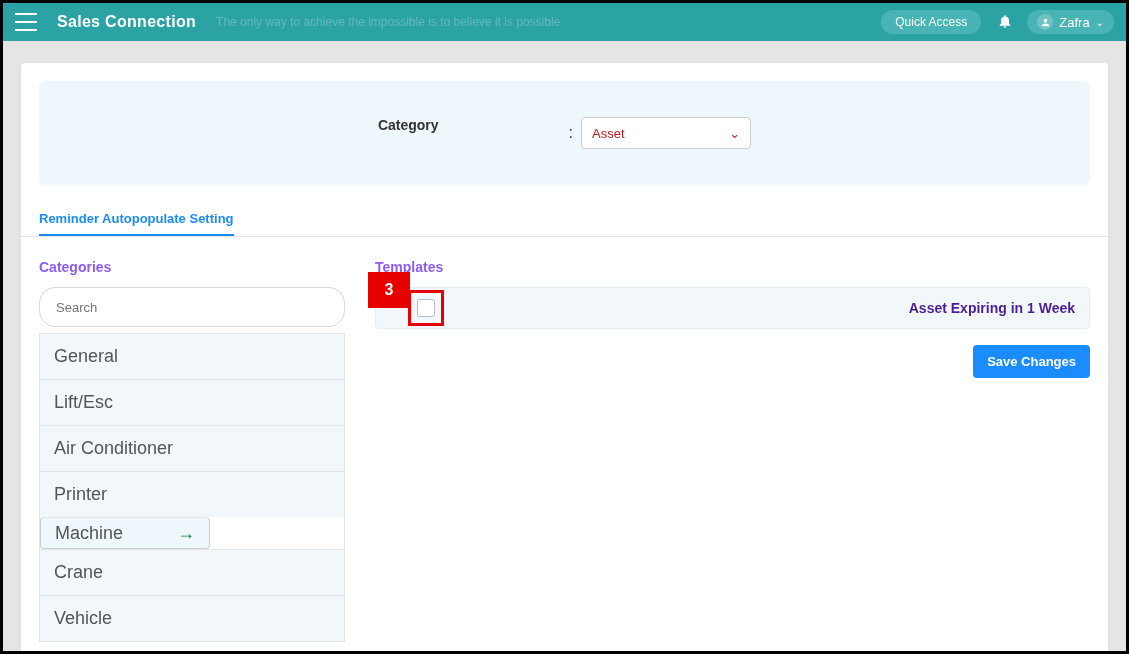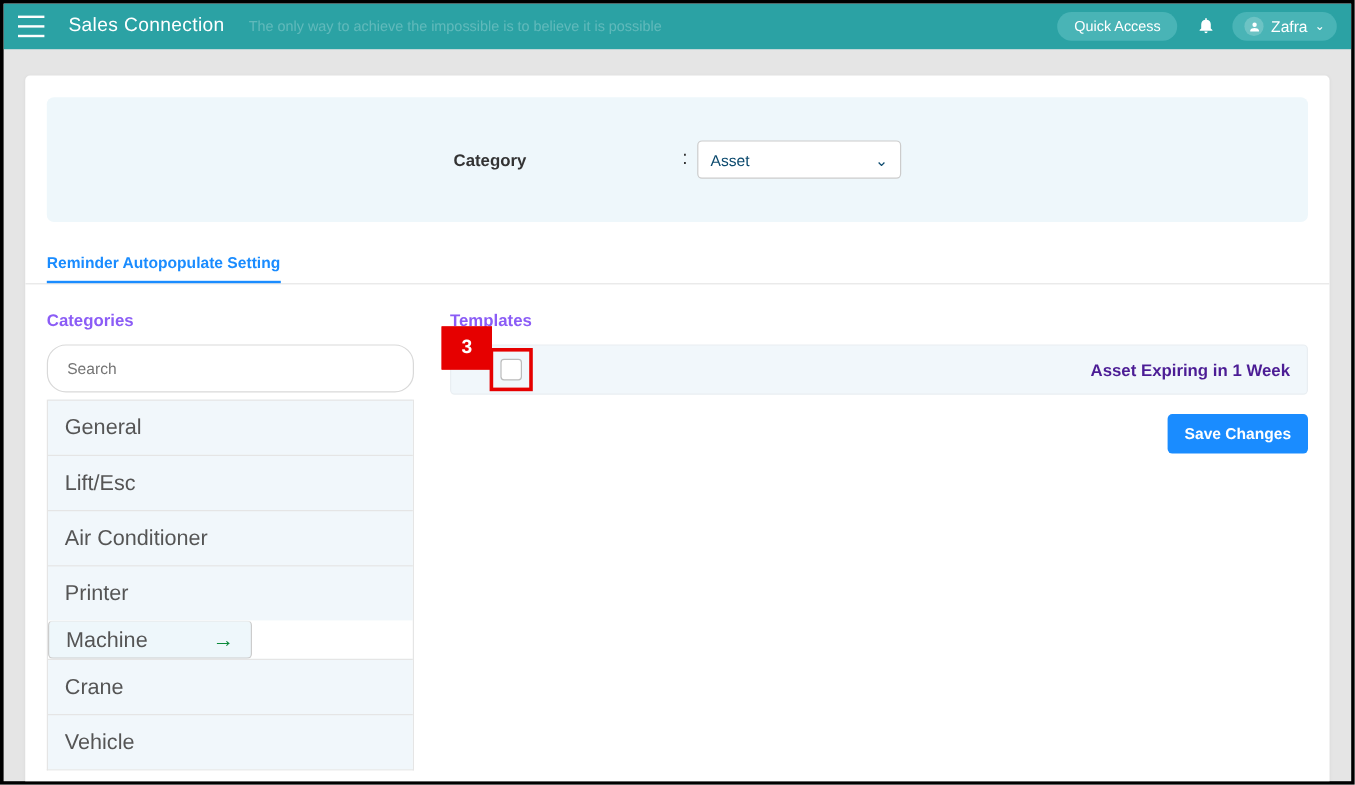--- a/index.html
+++ b/index.html
@@ -1,36 +1,36 @@
 <!DOCTYPE html>
 <html><head>
 <meta charset="utf-8">
 <style>
 *{box-sizing:border-box;margin:0;padding:0;font-family:Arial,Helvetica,sans-serif}
 body{background:#fff;}
 .frame{border:3px solid #000;width:1129px;height:654px;overflow:hidden;background:#e5e5e5;}
 .topbar{background:#2ba2a4;height:38px;display:flex;align-items:center;color:#fff;padding:0 12px;font-size:14px;}
 .menu-icon{width:22px;height:18px;display:flex;flex-direction:column;justify-content:space-between;margin-right:20px;cursor:pointer}
 .menu-icon span{background:#fff;height:2px;width:100%}
-.brand{font-weight:400;font-size:16px;letter-spacing:.3px}
+.brand{font-weight:700;font-size:16px;letter-spacing:.3px}
 .subtitle{margin-left:20px;color:rgba(255,255,255,.25);font-size:12px}
 .topbar .spacer{flex:1}
 .qa-btn{background:#49b4b6;border:none;color:#fff;padding:5px 14px;border-radius:14px;font-size:12px;cursor:pointer}
 .bell{margin:0 14px 0 16px;cursor:pointer}
 .bell svg{width:16px;height:16px;fill:#fff}
 .user-chip{background:#49b4b6;border-radius:16px;padding:4px 10px;display:flex;align-items:center;gap:6px;cursor:pointer;font-size:13px}
 .user-chip .avatar{width:16px;height:16px;border-radius:50%;background:#fff3;display:flex;align-items:center;justify-content:center}
 .user-chip .avatar svg{width:11px;height:11px;fill:#fff}
 .user-chip .caret{font-size:10px}
 .page{padding:22px 18px}
 .card{background:#fff;border-radius:4px;box-shadow:0 1px 3px rgba(0,0,0,.06);overflow:hidden}
-.catbar{background:#eef7fb;border-radius:6px;margin:18px 18px 18px;padding:36px 0;display:flex;align-items:center;justify-content:center;gap:130px}
+.catbar{background:#eef7fb;border-radius:6px;margin:18px 18px 18px;padding:36px 0;display:flex;justify-content:center;gap:130px}
 .catbar .label{font-weight:700;color:#333;font-size:14px}
 .catbar .sel-wrap{display:flex;align-items:center;gap:8px;color:#333}
-.sel{width:170px;border:1px solid #ccc;border-radius:4px;background:#fff;height:32px;display:flex;align-items:center;justify-content:space-between;padding:0 10px;font-size:13px;color:#0c4a6e;cursor:pointer}
+.sel{width:170px;border:1px solid #ccc;border-radius:4px;background:#fff;height:32px;display:flex;align-items:center;justify-content:space-between;padding:0 10px;font-size:13px;color:#b91c1c;cursor:pointer}
 .tabs{display:flex;gap:24px;padding:0 18px;border-bottom:1px solid #e5e5e5;font-size:13px}
 .tab{color:#888;padding:8px 0;cursor:pointer;font-weight:600;border-bottom:2px solid transparent}
 .tab.active{color:#1a8cff;border-bottom-color:#1a8cff}
 .body{display:flex;padding:22px 18px 30px;gap:30px}
 .col-left{width:306px}
 .col-right{flex:1}
 .col h4{font-size:14px;font-weight:700;color:#8b5cf6;margin-bottom:12px}
 .search{border:1px solid #d9d9d9;border-radius:16px;height:40px;padding:0 16px;width:100%;font-size:13px;color:#888;outline:none}
 .list{border:1px solid #e5e5e5;border-top:none;margin-top:6px}
 .li{background:#f1f7fb;border-top:1px solid #e5e5e5;padding:12px 14px;font-size:18px;color:#555;cursor:pointer;display:flex;align-items:center;justify-content:space-between}

